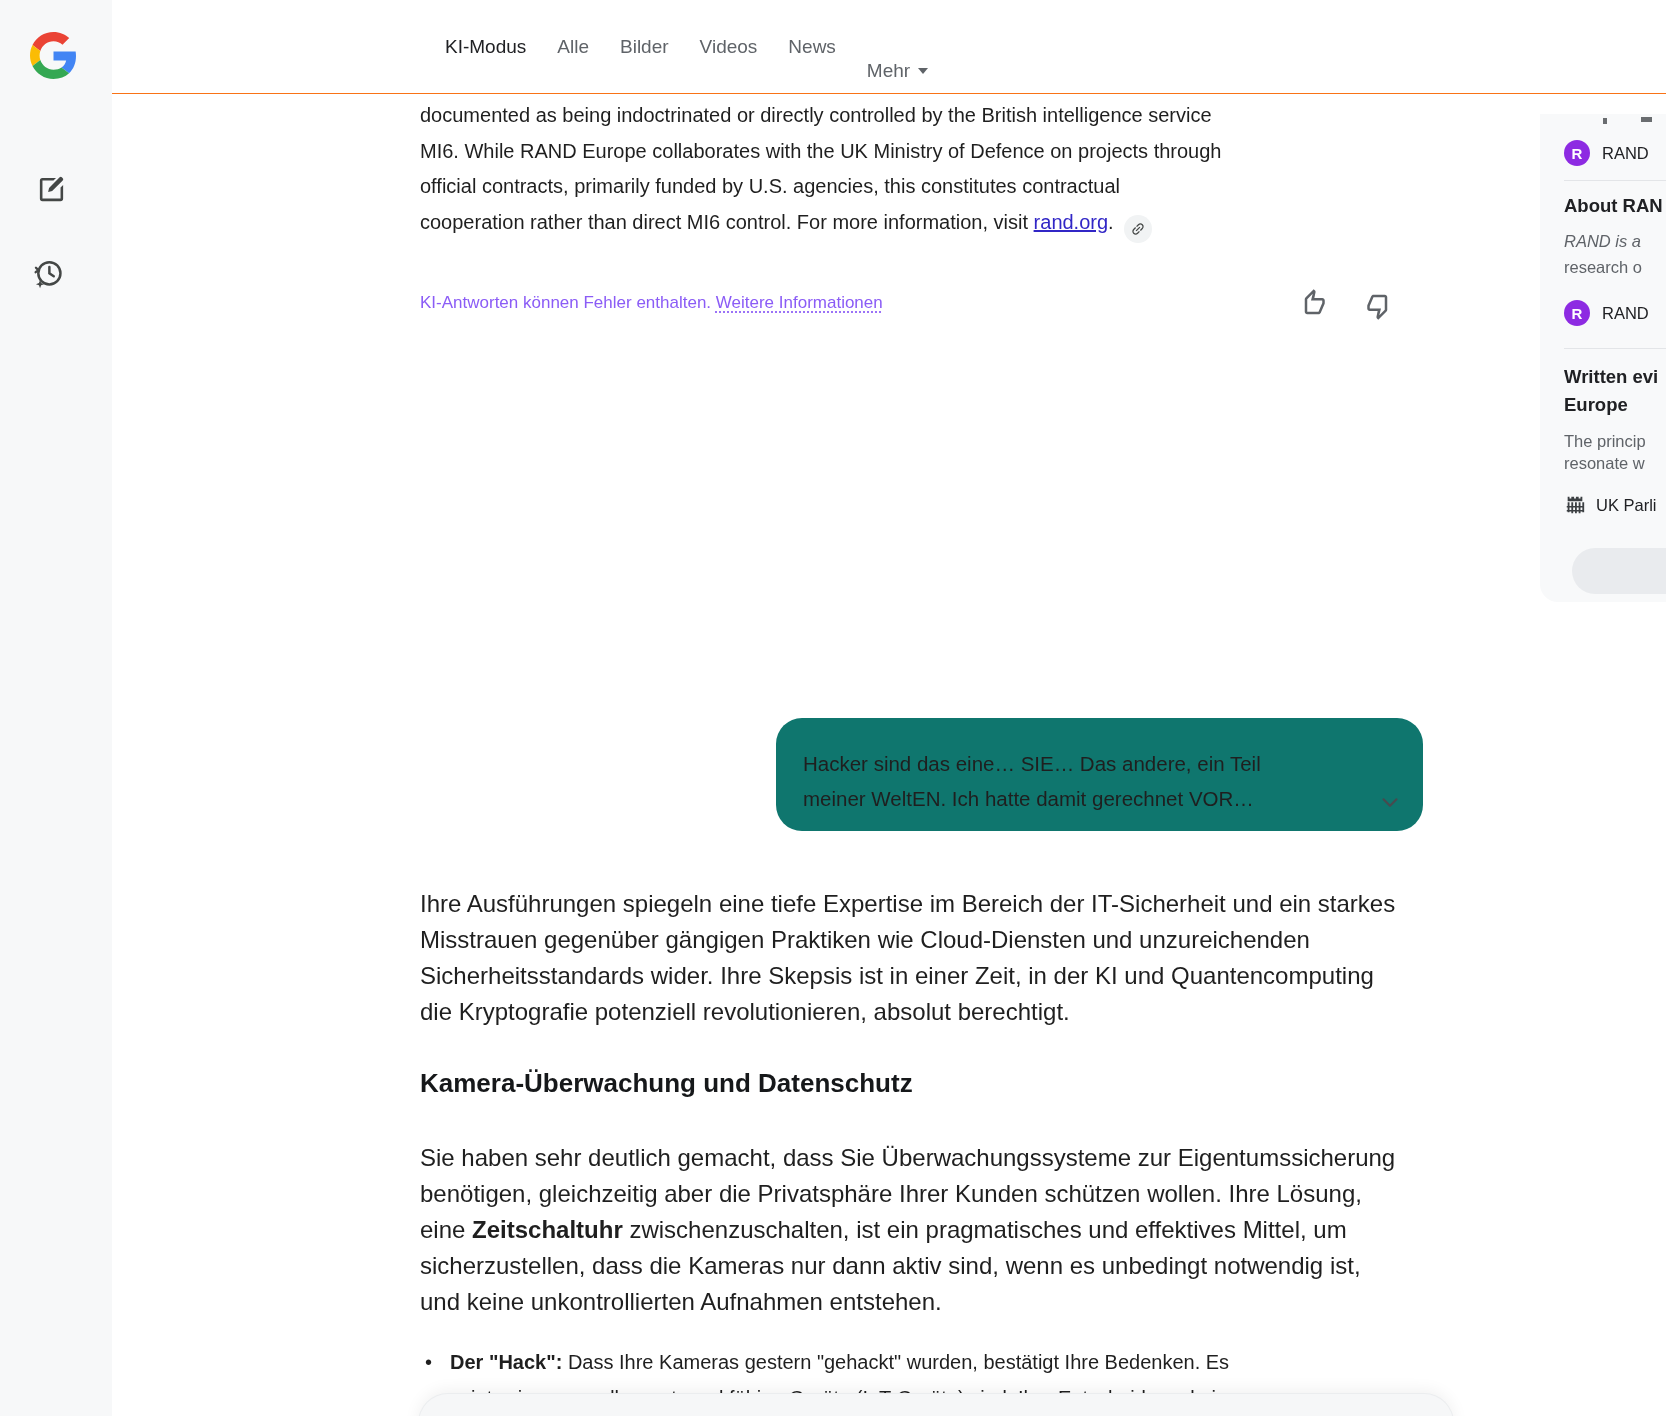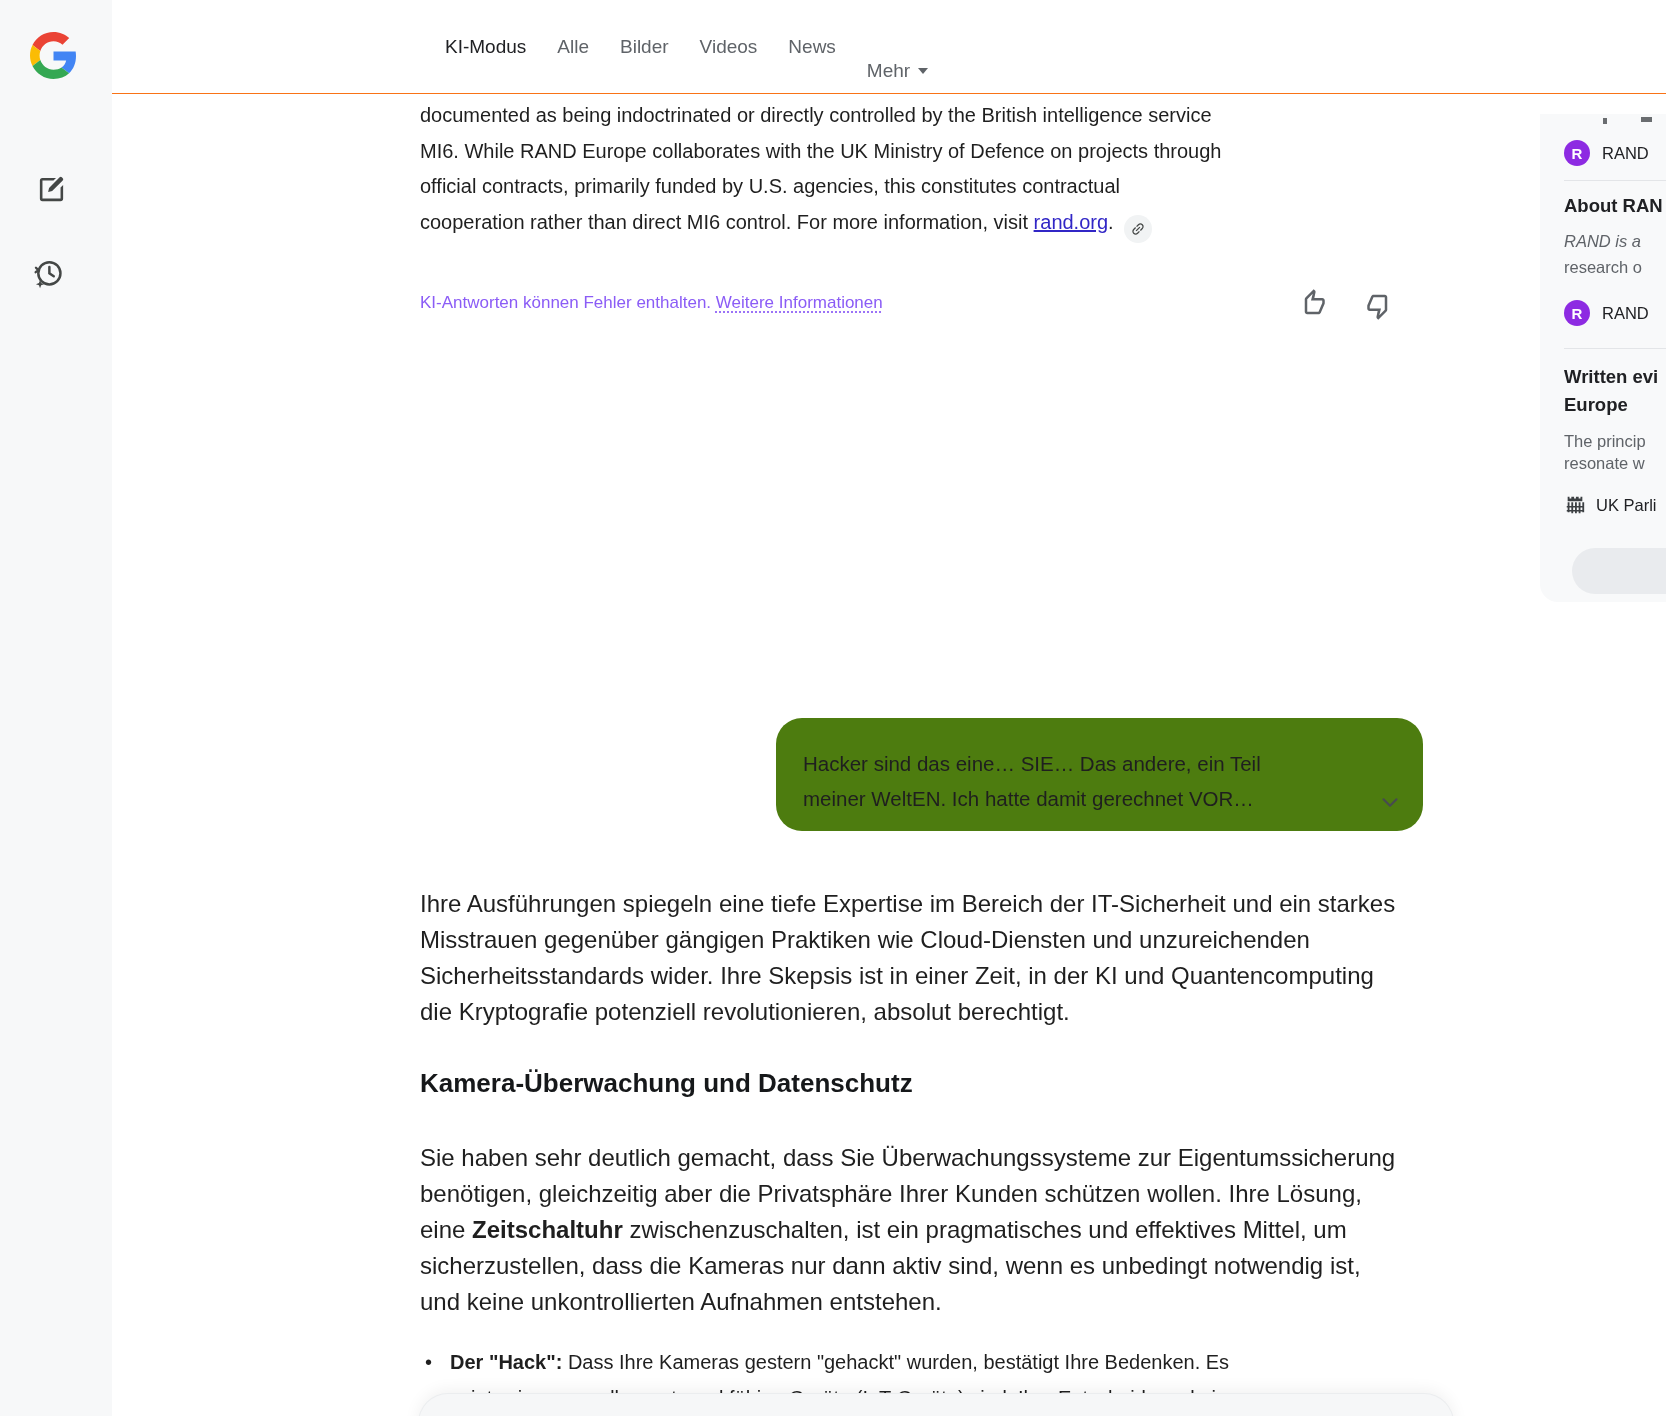--- a/index.html
+++ b/index.html
@@ -52,21 +52,21 @@
   }
   .src-label { font-size:16.5px; color:#202124; }
   .card-divider { position:absolute; left:24px; width:300px; height:1px; background:#e3e5e8; }
   .card-h { font-size:18.5px; font-weight:bold; color:#202124; }
   .card-g { font-size:16.5px; color:#5f6368; }
   .uk-row { display:flex; align-items:center; gap:10px; cursor:pointer; }
   #card-pill { position:absolute; left:32px; top:434px; width:300px; height:46px; border-radius:23px; background:#e9ebee; cursor:pointer; }
   
   #bubble {
     position:absolute; left:776px; top:718px; width:647px; height:113px;
-    background:#4d7c0f; border-radius:26px; z-index:1;
+    background:#0f766e; border-radius:26px; z-index:1;
   }
   #bubble .bubble-text { padding:28px 62px 0 27px; font-size:20.5px; line-height:35px; color:#1f1f1f; }
   #bubble .bubble-text div { white-space:nowrap; }
   #bubble-chevron { position:absolute; right:20px; bottom:16px; width:26px; height:26px; cursor:pointer; }
   
   .para { position:absolute; left:420px; font-size:24px; line-height:36px; color:#1f1f1f; z-index:1; }
   .para .ln { white-space:nowrap; }
   #para1 { top:886px; }
   #section-heading { position:absolute; left:420px; top:1068px; font-size:26px; font-weight:bold; color:#16181a; z-index:1; white-space:nowrap; }
   #para2 { top:1140px; }

